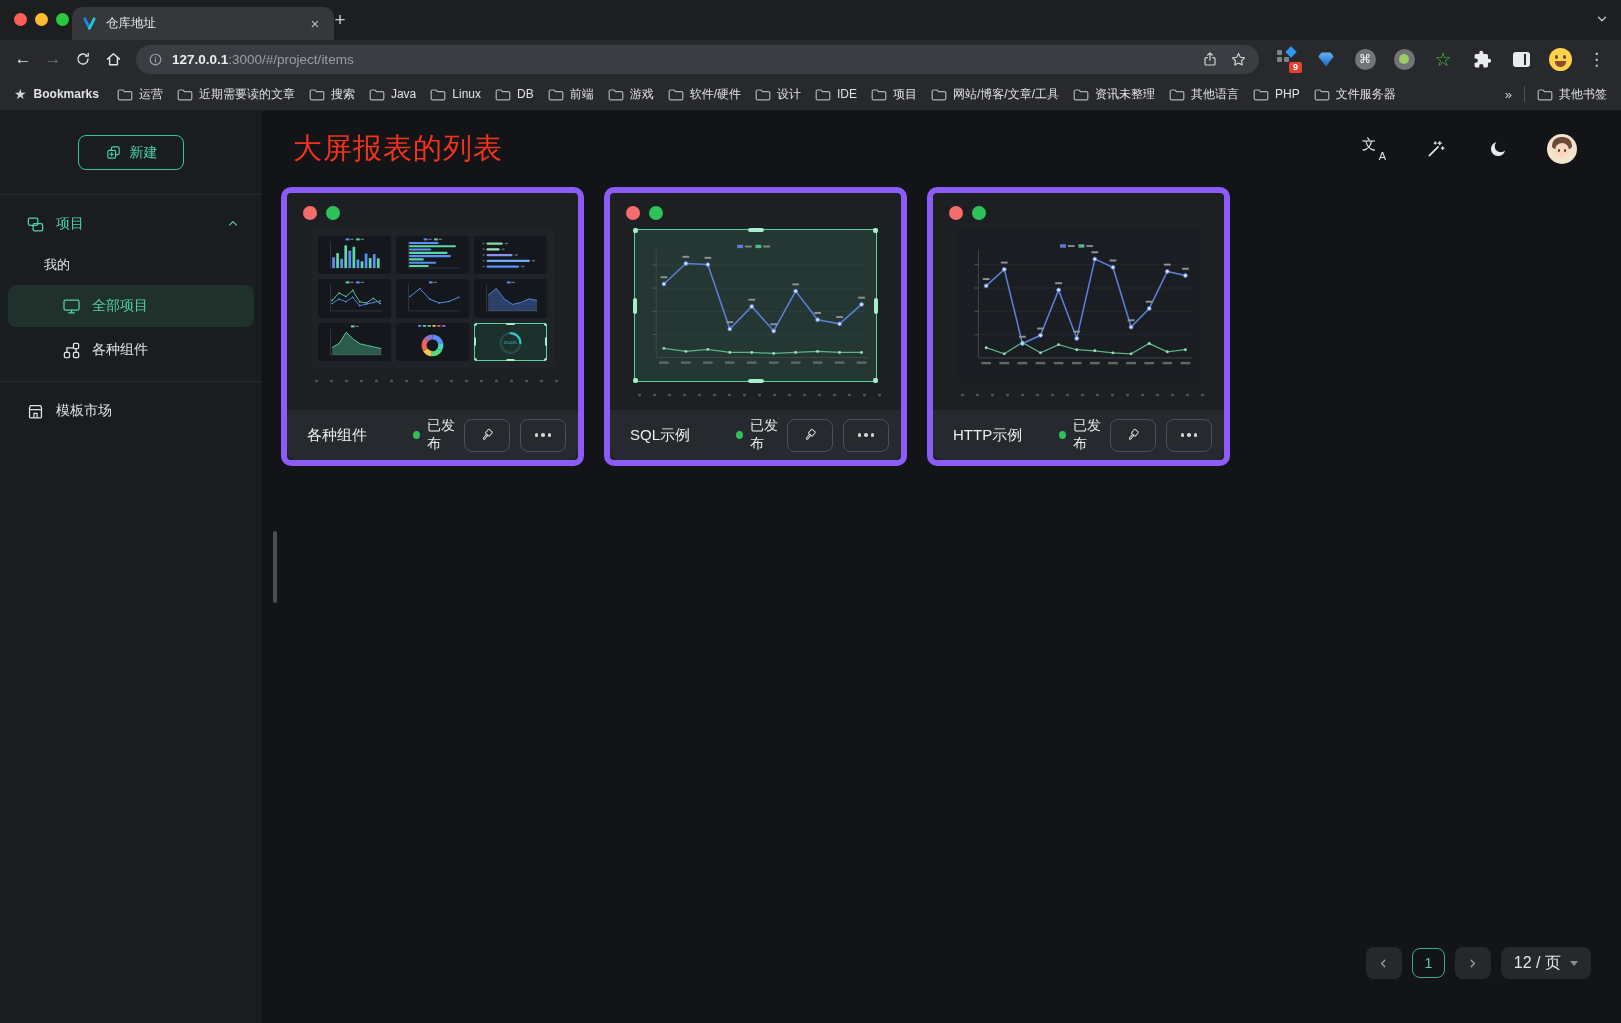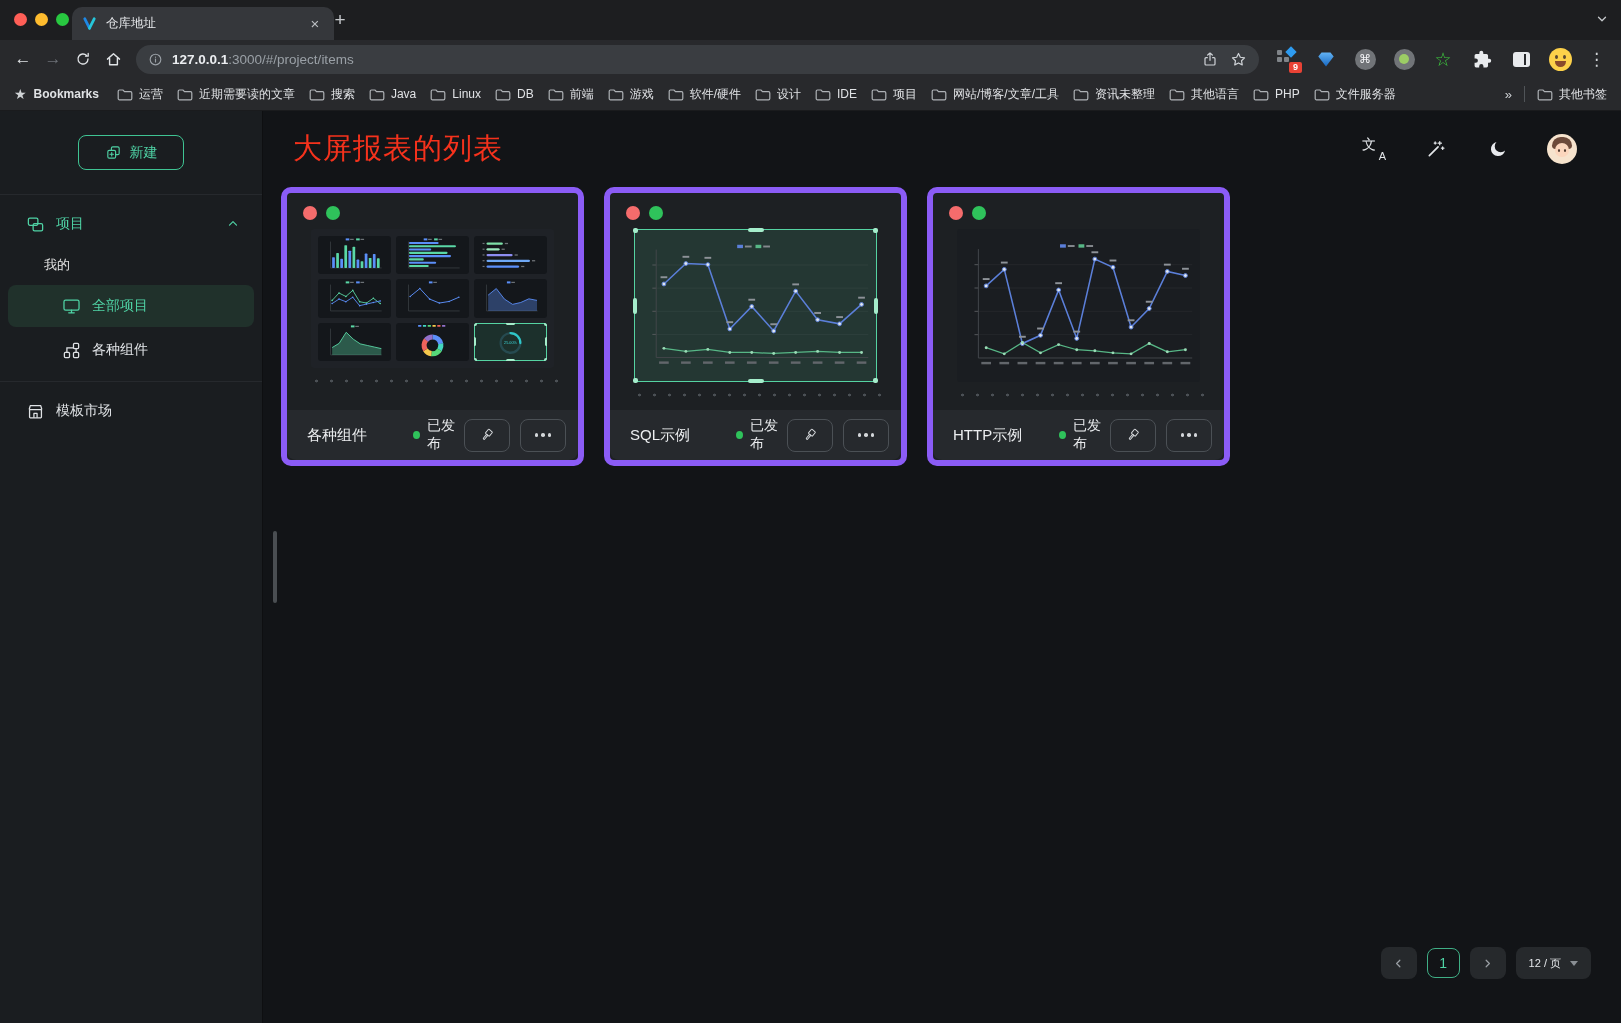--- a/index.html
+++ b/index.html
@@ -143,21 +143,21 @@
         display:flex;align-items:center;justify-content:center;color:#d4d7da;cursor:pointer;gap:3px;}
   .cbtn .edot{width:3.5px;height:3.5px;border-radius:50%;background:#d4d7da;}
 
   
   .pagination{position:absolute;right:30px;bottom:44px;display:flex;gap:10px;align-items:center;}
   .pg{width:36px;height:32px;border-radius:8px;background:#26292c;color:#9ba0a5;display:flex;
       align-items:center;justify-content:center;border:none;cursor:pointer;}
   .pg.current{background:transparent;border:1px solid #3fae85;color:#4fd3a5;width:33px;height:30px;
               font-size:14px;}
   .pg-size{height:32px;background:#26292c;border-radius:8px;display:flex;align-items:center;gap:9px;
-           padding:0 13px;color:#e3e6e9;font-size:11px;cursor:pointer;}
+           padding:0 13px;color:#e3e6e9;font-size:16px;cursor:pointer;}
   .caret{width:0;height:0;border-left:4px solid transparent;border-right:4px solid transparent;
          border-top:5px solid #8a8f94;}
 </style>
 </head>
 <body>
 
 <div class="browser">
 
   <div class="tabstrip">
     <div class="traffic">

